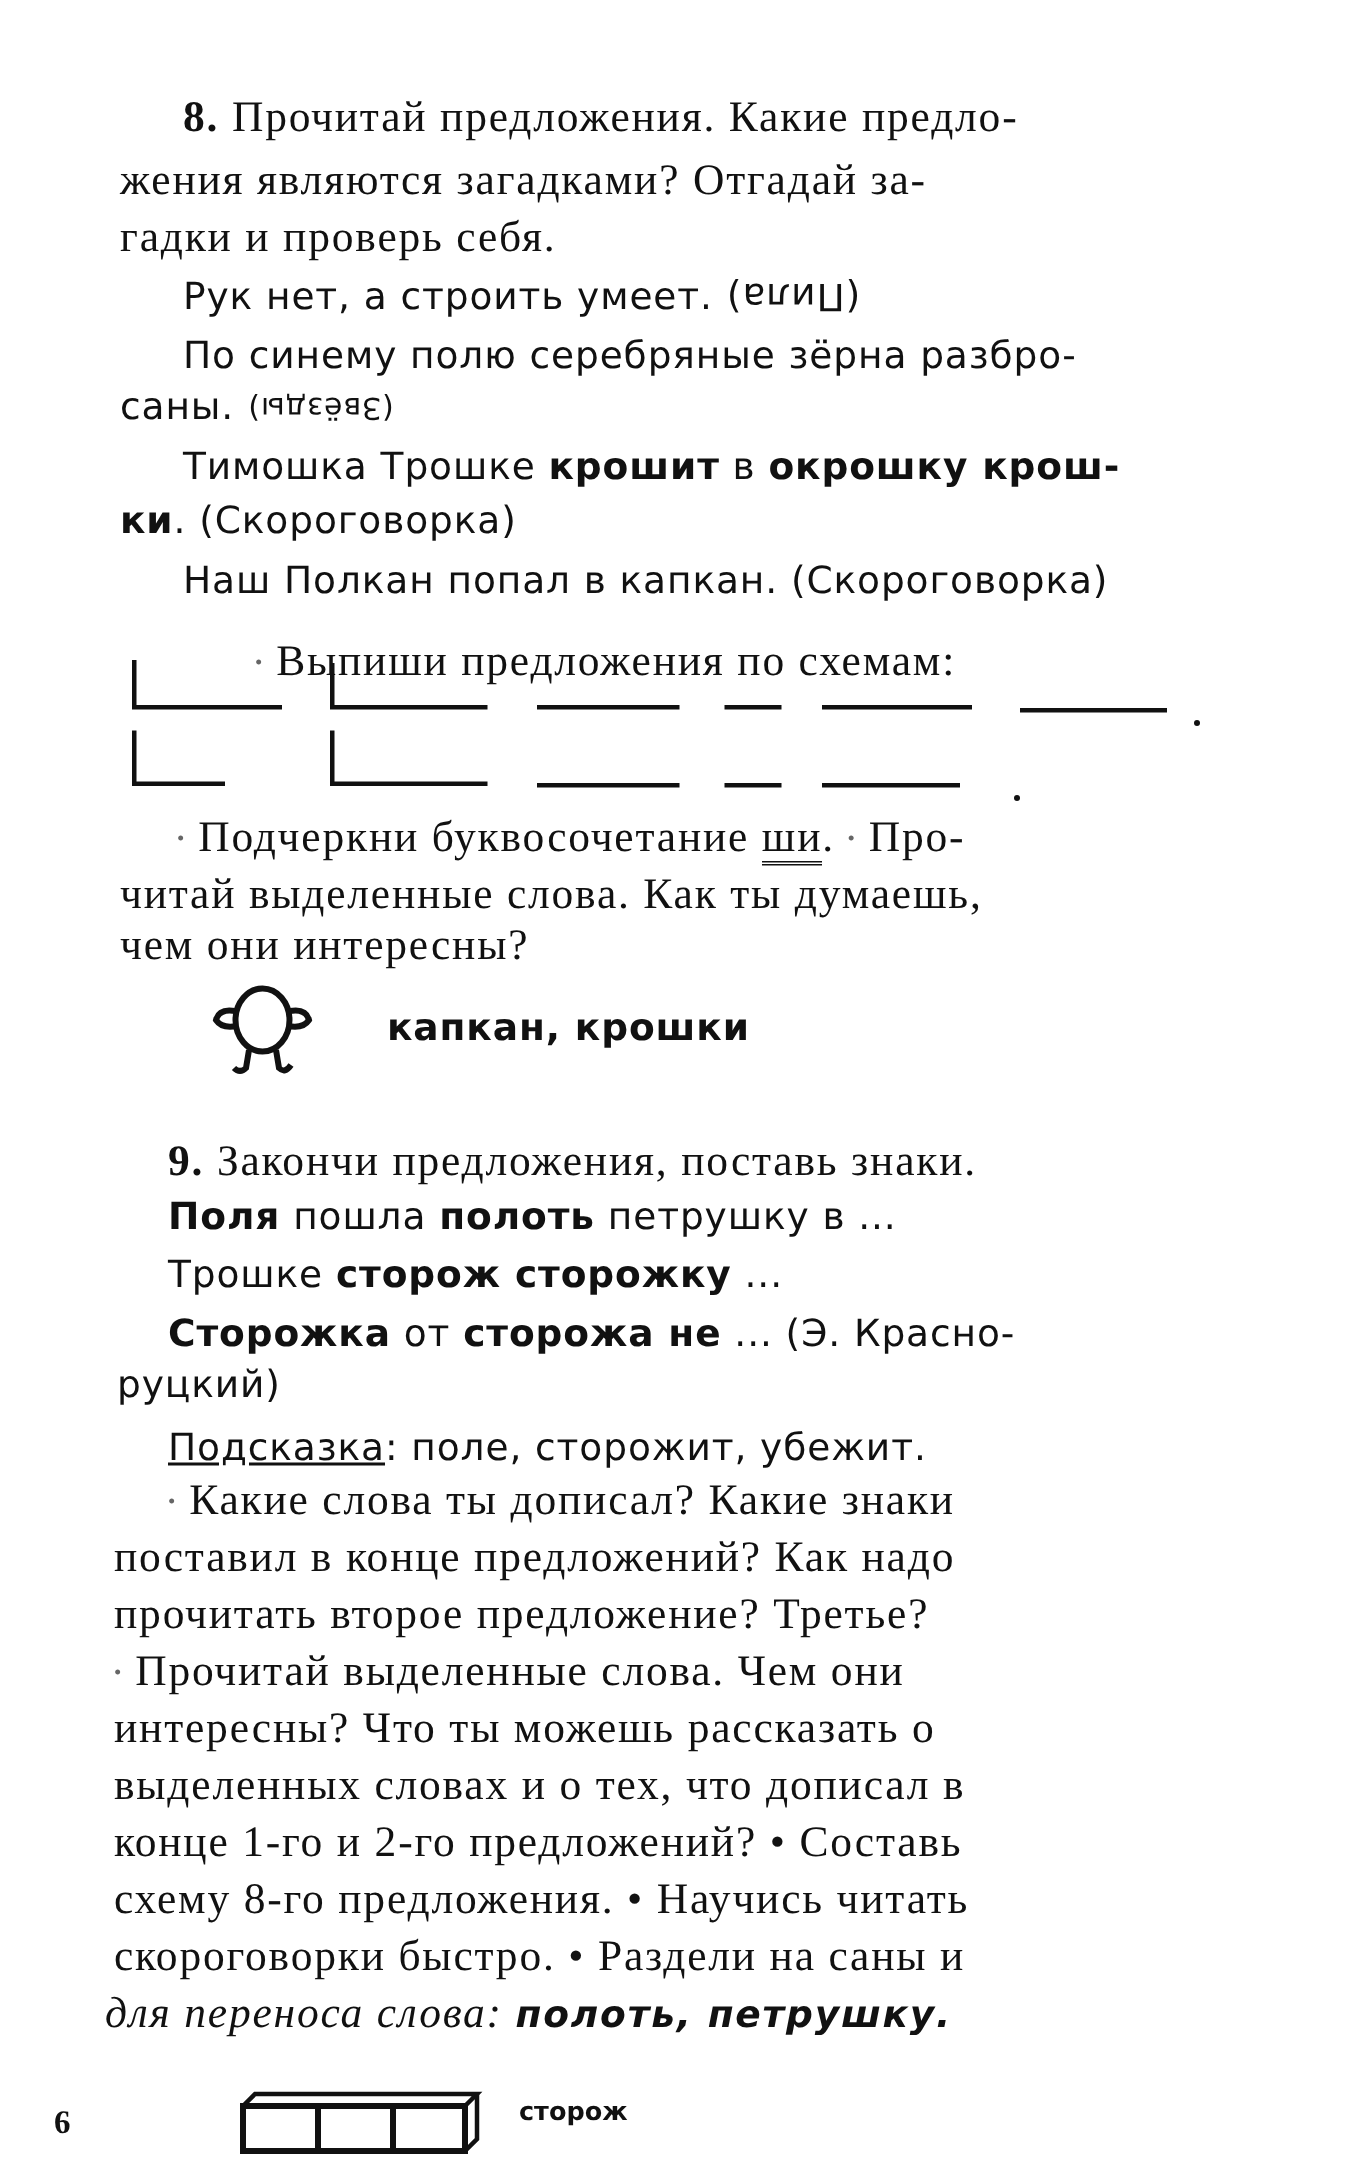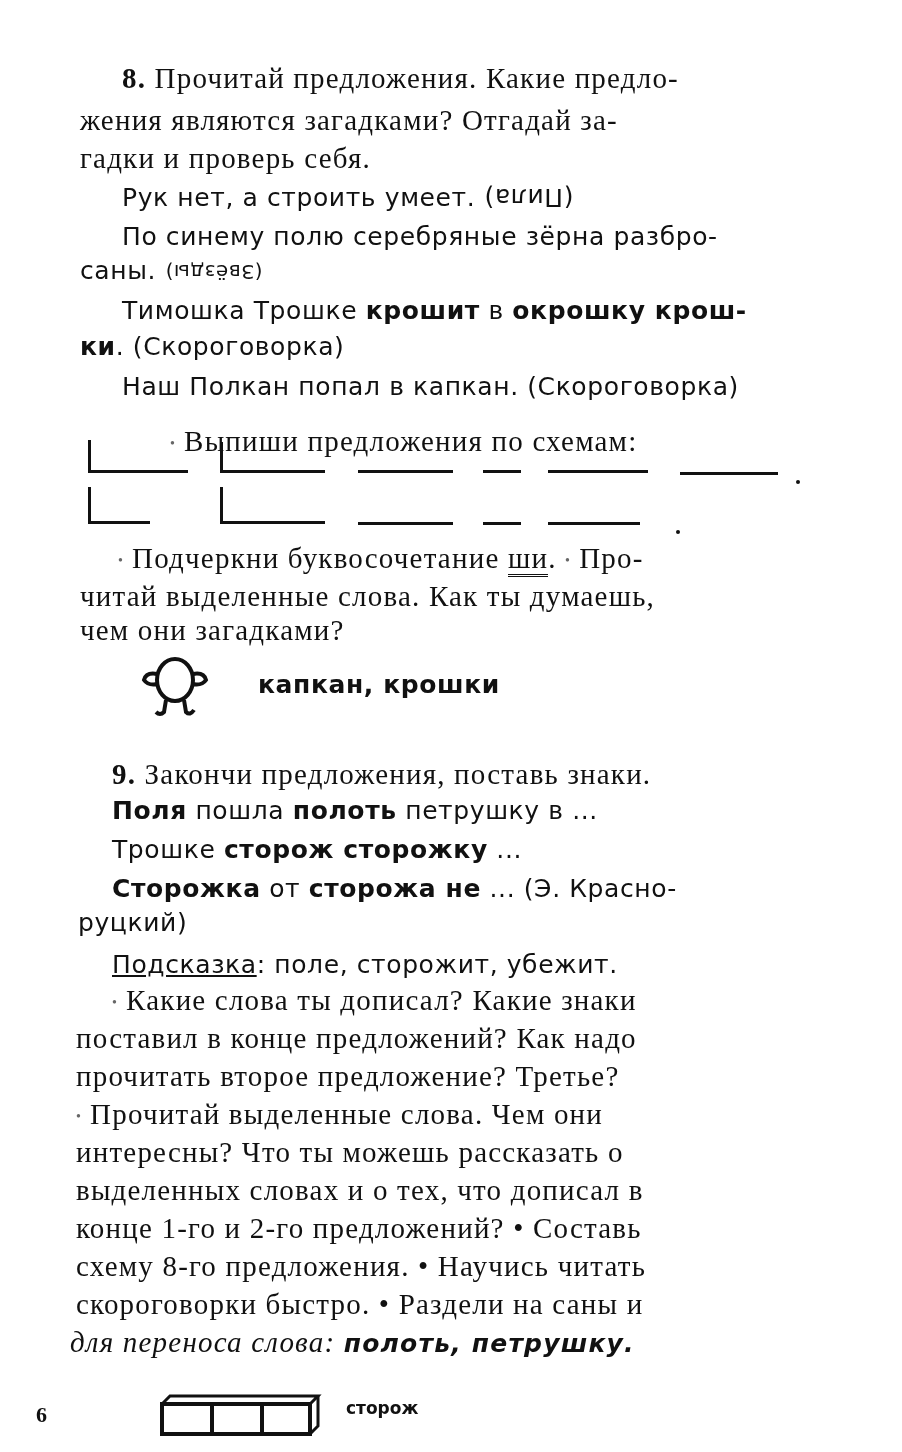--- a/index.html
+++ b/index.html
@@ -70,21 +70,21 @@
   <div class="hl" style="left:358px; top:522px; width:95px;"></div>
   <div class="hl" style="left:483px; top:522px; width:38px;"></div>
   <div class="hl" style="left:548px; top:522px; width:92px;"></div>
   <div class="dot" style="left:676px; top:530px;"></div>
 </div>
 
 <div class="line serif s" style="left:118px; top:542px;">
   <span class="bullet">•</span><span>Подчеркни буквосочетание </span><span class="dblu">ши</span><span>. </span><span class="bullet">•</span><span>Про-</span>
 </div>
 <div class="line serif s" style="left:80px; top:580px;">читай выделенные слова. Как ты думаешь,</div>
-<div class="line serif s" style="left:80px; top:614px;">чем они загадками?</div>
+<div class="line serif s" style="left:80px; top:614px;">чем они интересны?</div>
 
 <svg class="line" style="left:140px; top:652px;" width="70" height="70" viewBox="0 0 70 70">
   <ellipse cx="35" cy="28" rx="18" ry="21" fill="none" stroke="#111" stroke-width="4"></ellipse>
   <path d="M17 22 Q6 20 4 28 Q8 34 18 32" fill="none" stroke="#111" stroke-width="4"></path>
   <path d="M53 22 Q64 20 66 28 Q62 34 52 32" fill="none" stroke="#111" stroke-width="4"></path>
   <path d="M26 48 L24 60 Q20 64 16 60" fill="none" stroke="#111" stroke-width="4"></path>
   <path d="M44 48 L46 60 Q50 64 54 58" fill="none" stroke="#111" stroke-width="4"></path>
 </svg>
 <div class="line sans g" style="left:258px; top:670px; font-weight:bold;">капкан, крошки</div>
 

